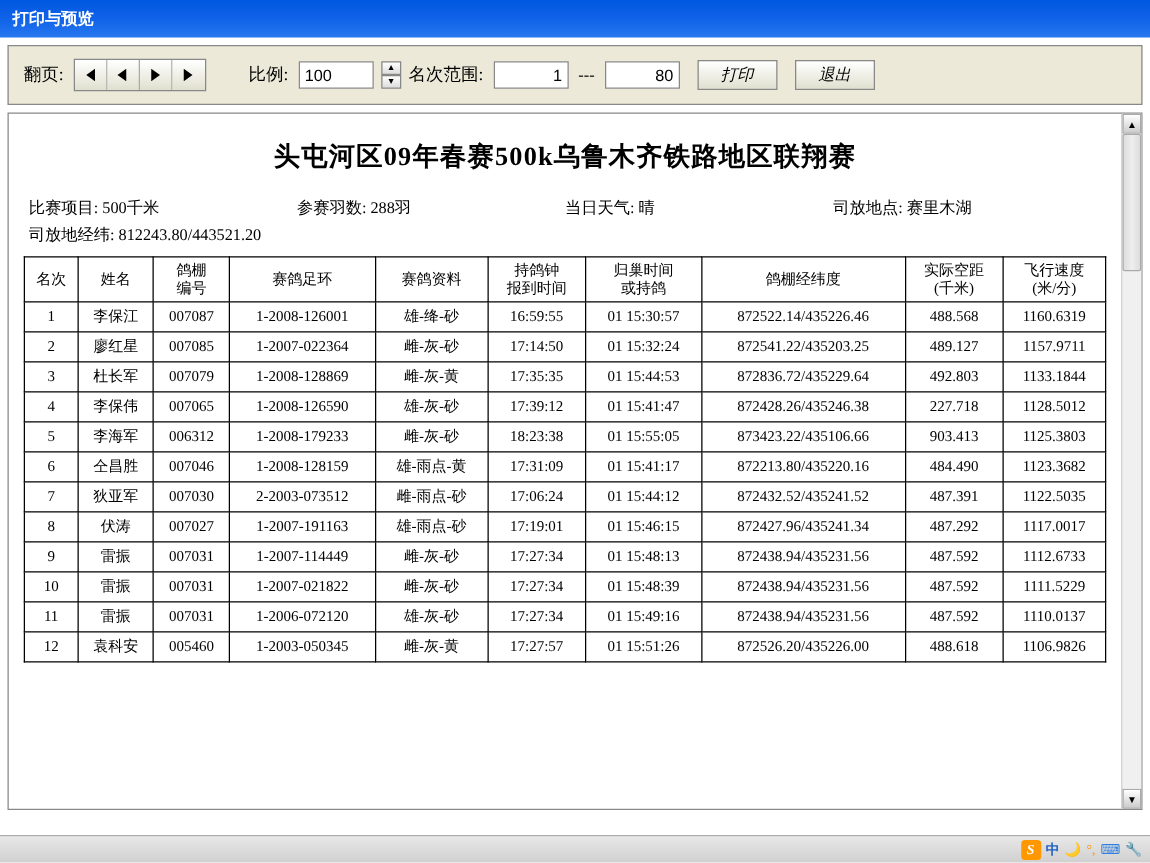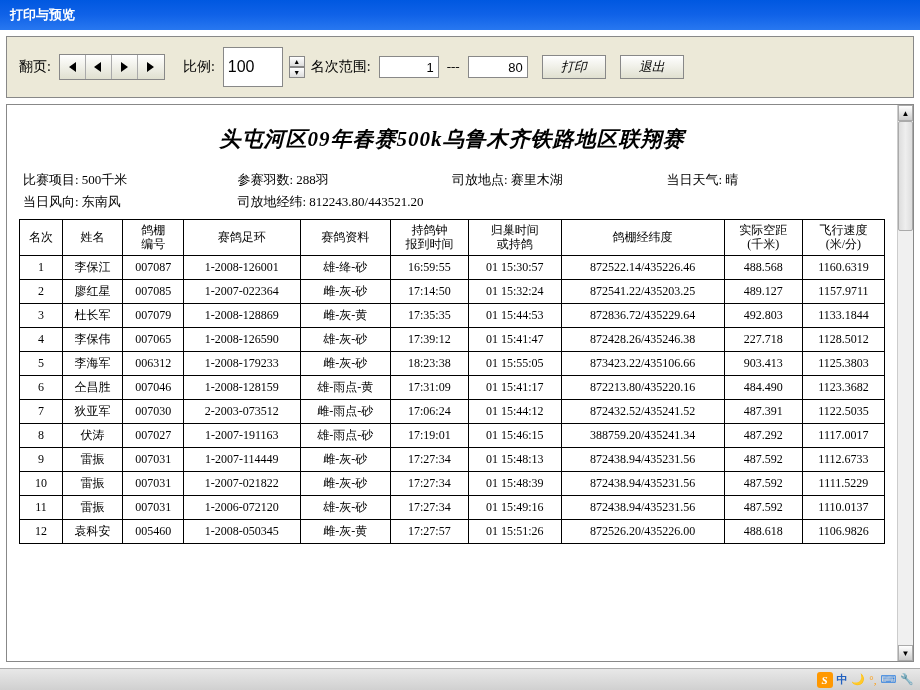--- a/index.html
+++ b/index.html
@@ -4,33 +4,33 @@
   <style>
     * { box-sizing: border-box; margin: 0; padding: 0; }
     body { font-family: "SimSun", "宋体", serif; font-size: 12px; background: #fff; width: 920px; height: 690px; overflow: hidden; }
     .titlebar { background: linear-gradient(to bottom, #0058e0, #1062e8, #2878f0); color: #fff; padding: 6px 10px; font-size: 13px; font-weight: bold; }
     .toolbar-outer { border: 1px solid #888; margin: 6px; padding: 10px 12px; background: #ece9d8; display: flex; align-items: center; gap: 6px; }
     .toolbar-outer .lbl { font-size: 14px; margin-right: 2px; }
     .nav-btns { display: flex; gap: 0; border: 1px solid #888; }
     .nav-btn { width: 26px; height: 24px; background: linear-gradient(to bottom, #fff, #e0e0d0); border: none; border-right: 1px solid #aaa; display: flex; align-items: center; justify-content: center; cursor: pointer; }
     .nav-btn:last-child { border-right: none; }
     .nav-btn svg { width: 10px; height: 10px; }
-    .num-input { width: 60px; height: 40px; border: 1px solid #888; padding: 2px 4px; font-size: 16px; text-align: left; }
+    .num-input { width: 60px; height: 22px; border: 1px solid #888; padding: 2px 4px; font-size: 13px; text-align: left; }
     .spinner { width: 16px; height: 22px; display: flex; flex-direction: column; }
     .spinner button { flex: 1; border: 1px solid #888; background: linear-gradient(to bottom, #fff, #ddd); font-size: 7px; line-height: 1; cursor: pointer; }
     .range-sep { font-size: 13px; padding: 0 2px; }
     .range-input { width: 60px; height: 22px; border: 1px solid #888; padding: 2px 4px; text-align: right; font-size: 13px; }
     .action-btn { height: 24px; padding: 0 18px; background: linear-gradient(to bottom, #fff, #e0e0d0); border: 1px solid #888; font-size: 13px; cursor: pointer; margin-left: 8px; font-style: italic; }
     .preview-wrap { border: 1px solid #888; margin: 6px; height: 558px; position: relative; background: #fff; display: flex; }
     .preview-scroll { flex: 1; overflow: hidden; padding: 20px 12px 8px 12px; }
     .vscroll { width: 16px; background: #e8e8e8; border-left: 1px solid #ccc; display: flex; flex-direction: column; }
     .vscroll .arrow { height: 16px; background: linear-gradient(to bottom, #fff, #ccc); border: 1px solid #aaa; display: flex; align-items: center; justify-content: center; font-size: 8px; }
     .vscroll .track { flex: 1; background: #f0f0f0; position: relative; }
     .vscroll .thumb { position: absolute; top: 0; width: 100%; height: 110px; background: linear-gradient(to right, #ddd, #eee, #ddd); border: 1px solid #aaa; border-radius: 2px; }
-    .report-title { text-align: center; font-size: 21px; font-weight: bold; letter-spacing: 1px; margin-bottom: 18px; font-style: italic; }
+    .report-title { text-align: center; font-size: 21px; font-weight: bold; letter-spacing: 1px; margin-bottom: 18px; }
     .meta { display: grid; grid-template-columns: 1fr 1fr 1fr 1fr; row-gap: 4px; font-size: 13px; margin-bottom: 8px; padding: 0 4px; }
     table { width: 100%; border-collapse: collapse; font-size: 12px; }
     th, td { border: 1px solid #000; padding: 3px 2px; text-align: center; white-space: nowrap; }
     th { font-weight: normal; line-height: 1.2; }
     .taskbar { position: absolute; bottom: 0; left: 0; right: 0; height: 22px; background: linear-gradient(to bottom, #e8e8e8, #d0d0d0); border-top: 1px solid #aaa; display: flex; align-items: center; justify-content: flex-end; padding: 0 6px; gap: 4px; font-size: 11px; }
     .taskbar .icon { display: inline-flex; align-items: center; }
     .taskbar .s-icon { background: #ff9800; color: #fff; width: 16px; height: 16px; border-radius: 3px; display: flex; align-items: center; justify-content: center; font-weight: bold; font-style: italic; font-size: 11px; }
   </style>
 </head>
 <body>
@@ -56,43 +56,42 @@
         <svg viewBox="0 0 10 10">
           <path d="M2 0l7 5-7 5z" fill="#000"></path>
         </svg>
       </button>
     <button class="nav-btn">
         <svg viewBox="0 0 10 10">
           <path d="M9 0v10M1 0l7 5-7 5z" fill="#000"></path>
         </svg>
       </button>
   </div>
-  <span class="lbl" style="margin-left:12px">比例:</span>
+  <span class="lbl" style="margin-left:28px">比例:</span>
   <input class="num-input" value="100" style="">
   <div class="spinner">
     <button>▲</button>
     <button>▼</button>
   </div>
   <span class="lbl">名次范围:</span>
   <input class="range-input" value="1" style="">
   <span class="range-sep">---</span>
   <input class="range-input" value="80" style="">
   <button class="action-btn">打印</button>
   <button class="action-btn">退出</button>
 </div>
 
 <div class="preview-wrap">
   <div class="preview-scroll">
     <div class="report-title">头屯河区09年春赛500k乌鲁木齐铁路地区联翔赛</div>
     <div class="meta">
       <div>比赛项目:  500千米</div>
       <div>参赛羽数:  288羽</div>
+      <div>当日天气:  晴</div>
       <div>司放地点:  赛里木湖</div>
-      <div>当日天气:  晴</div>
-      <div>当日风向:  东南风</div>
       <div>司放地经纬:  812243.80/443521.20</div>
     </div>
     <table>
       <thead>
           <tr id="hdr-row">
             <th>名次</th>
             <th>姓名</th>
             <th>鸽棚<br>编号</th>
             <th>赛鸽足环</th>
             <th>赛鸽资料</th>
@@ -189,21 +188,21 @@
             <td>1122.5035</td>
           </tr>
           <tr>
             <td>8</td>
             <td>伏涛</td>
             <td>007027</td>
             <td>1-2007-191163</td>
             <td>雄-雨点-砂</td>
             <td>17:19:01</td>
             <td>01 15:46:15</td>
-            <td>388759.20/435241.34</td>
+            <td>872427.96/435241.34</td>
             <td>487.292</td>
             <td>1117.0017</td>
           </tr>
           <tr>
             <td>9</td>
             <td>雷振</td>
             <td>007031</td>
             <td>1-2007-114449</td>
             <td>雌-灰-砂</td>
             <td>17:27:34</td>
@@ -233,21 +232,21 @@
             <td>17:27:34</td>
             <td>01 15:49:16</td>
             <td>872438.94/435231.56</td>
             <td>487.592</td>
             <td>1110.0137</td>
           </tr>
           <tr>
             <td>12</td>
             <td>袁科安</td>
             <td>005460</td>
-            <td>1-2008-050345</td>
+            <td>1-2003-050345</td>
             <td>雌-灰-黄</td>
             <td>17:27:57</td>
             <td>01 15:51:26</td>
             <td>872526.20/435226.00</td>
             <td>488.618</td>
             <td>1106.9826</td>
           </tr>
         </tbody>
     </table>
   </div>

